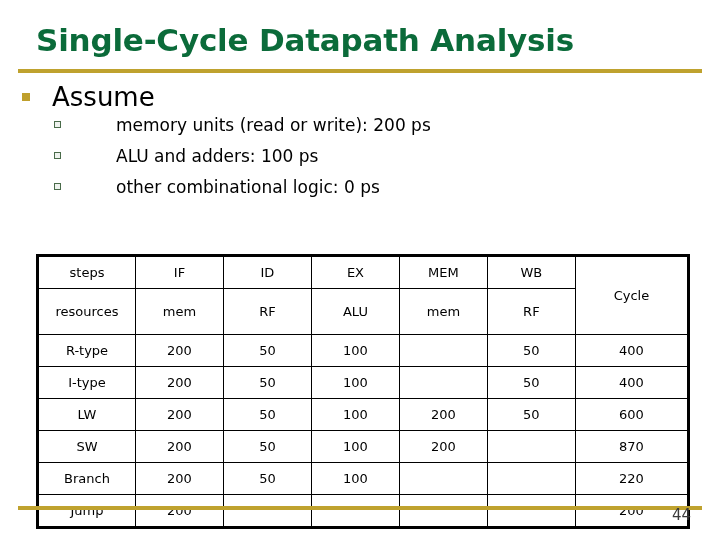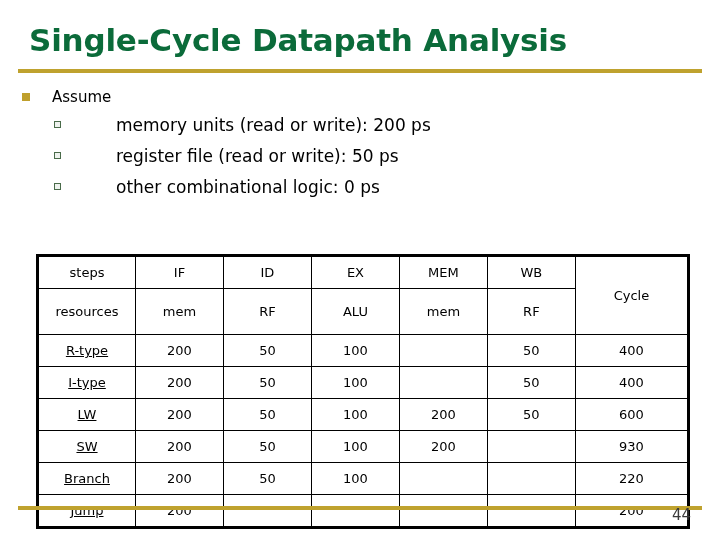--- a/index.html
+++ b/index.html
@@ -16,21 +16,21 @@
   }
 
   .slide {
     position: absolute;
     inset: 0;
   }
 
   
   .slide-title {
     position: absolute;
-    left: 29px;
+    left: 36px;
     top: 22px;
     font-size: 31px;
     font-weight: bold;
     color: #0b6b3a;
     letter-spacing: -0.2px;
     white-space: nowrap;
   }
 
   .rule-top {
     position: absolute;
@@ -55,21 +55,21 @@
   .bullets {
     position: absolute;
     left: 0;
     top: 84px;
     width: 700px;
   }
 
   .bullet-l1 {
     position: relative;
     padding-left: 52px;
-    font-size: 15px;
+    font-size: 26px;
     color: #000000;
     line-height: 26px;
     height: 26px;
   }
   .bullet-l1 .marker {
     position: absolute;
     left: 22px;
     top: 9px;
     width: 8px;
     height: 8px;
@@ -124,21 +124,20 @@
   }
   td.val {
     color: #bfa22e;
   }
   td.delay {
     color: #000000;
     margin-left: 15px;
   }
   td.rowlabel {
     color: #000000;
-    text-decoration: underline;
   }
   td.delayhead {
     font-size: 13px;
     color: #000000;
   }
 
   .col-steps  { width: 78px; }
   .col-stage  { width: 70px; }
   .col-delay  { width: 90px; }
 
@@ -165,21 +164,21 @@
       <span class="marker"></span>
       <span>Assume</span>
     </div>
 
     <div class="bullet-l2">
       <span class="marker"></span>
       <span>memory units (read or write): 200 ps</span>
     </div>
     <div class="bullet-l2">
       <span class="marker"></span>
-      <span>register file (read or write): 50 ps</span>
+      <span>ALU and adders: 100 ps</span>
     </div>
     <div class="bullet-l2">
       <span class="marker"></span>
       <span>other combinational logic: 0 ps</span>
     </div>
   </div>
 
   <div class="table-wrap">
     <table class="dp">
       <colgroup>
@@ -237,21 +236,21 @@
           <td class="val">50</td>
           <td class="delay">600</td>
         </tr>
         <tr>
           <td class="rowlabel">SW</td>
           <td class="val">200</td>
           <td class="val">50</td>
           <td class="val">100</td>
           <td class="val">200</td>
           <td class="val"></td>
-          <td class="delay">930</td>
+          <td class="delay">870</td>
         </tr>
         <tr>
           <td class="rowlabel">Branch</td>
           <td class="val">200</td>
           <td class="val">50</td>
           <td class="val">100</td>
           <td class="val"></td>
           <td class="val"></td>
           <td class="delay">220</td>
         </tr>

